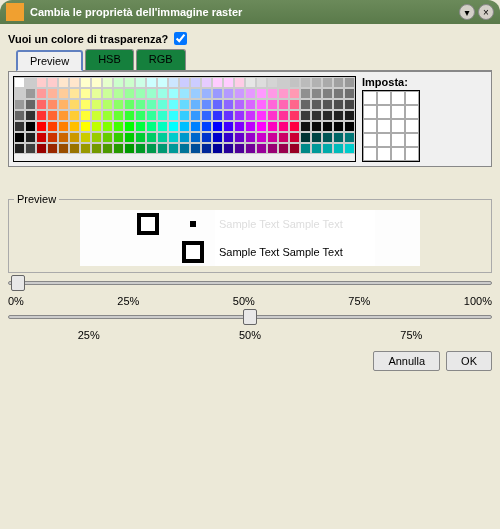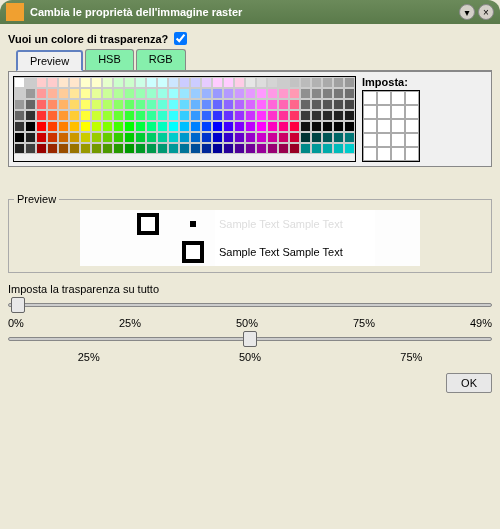--- a/index.html
+++ b/index.html
@@ -7,21 +7,21 @@
 .titlebar { background: linear-gradient(to bottom, #6b8a5a, #5a7a4a); height: 24px; display: flex; align-items: center; padding: 2px 6px; border-radius: 12px 12px 0 0; }
 .titlebar-icon { width: 18px; height: 18px; background: #f0a030; margin-right: 6px; }
 .titlebar-title { color: #fff; font-weight: bold; flex: 1; }
 .titlebar-btn { width: 16px; height: 16px; background: #d4d0c8; border: 1px solid #888; border-radius: 50%; margin-left: 3px; display: flex; align-items: center; justify-content: center; font-size: 10px; }
 .content { padding: 8px; }
 .intro { margin-bottom: 10px; line-height: 1.3; }
 .chk-row { display: flex; align-items: center; margin-bottom: 4px; }
 .chk-row label { margin-right: 6px; font-weight: bold; }
 .chk { width: 13px; height: 13px; }
 .tabs { display: flex; border-bottom: 1px solid #888; margin-left: 8px; }
-.tab { padding: 3px 12px; border: 1px solid #888; background: #86efac; border-bottom: none; margin-right: 2px; border-radius: 3px 3px 0 0; cursor: pointer; }
+.tab { padding: 3px 12px; border: 1px solid #888; background: #15803d; border-bottom: none; margin-right: 2px; border-radius: 3px 3px 0 0; cursor: pointer; }
 .tab.active { background: #f0f0f0; border: 2px solid #6080c0; border-bottom: 1px solid #f0f0f0; position: relative; top: 1px; }
 .swatch-panel { border: 1px solid #888; padding: 4px; background: #f0f0f0; display: flex; gap: 6px; }
 .swatch-grid { display: grid; grid-template-columns: repeat(31, 11px); grid-auto-rows: 11px; gap: 0; border: 1px solid #000; }
 .sw { width: 11px; height: 11px; border: 1px solid #ccc; }
 .recent-col { }
 .recent-label { font-weight: bold; margin-bottom: 2px; }
 .recent-grid { display: grid; grid-template-columns: repeat(4, 14px); grid-auto-rows: 14px; gap: 0; border: 1px solid #000; }
 .recent-grid div { background: #fff; border: 1px solid #aaa; }
 .group { margin-top: 20px; }
 .group-title { font-size: 11px; position: relative; top: 6px; left: 6px; background: #ece9d8; display: inline-block; padding: 0 3px; }
@@ -331,39 +331,39 @@
         <div class="pv-cell"></div>
         <div class="pv-cell">
             <div class="sq-outer"></div>
           </div>
         <div class="pv-text bot">Sample Text  Sample Text</div>
         <div class="pv-cell"></div>
       </div>
     </div>
   </div>
 
-  <div class="slider-label">Imposta la trasparenza su tutto</div>
   <div class="slider-track">
     <div class="slider-groove"></div>
     <div class="slider-thumb" style="left:2%"></div>
   </div>
   <div class="ticks">
     <span>0%</span>
     <span>25%</span>
     <span>50%</span>
     <span>75%</span>
-    <span>49%</span>
+    <span>100%</span>
   </div>
 
   <div class="slider-track">
     <div class="slider-groove"></div>
     <div class="slider-thumb" style="left:50%"></div>
   </div>
   <div class="ticks3">
     <span>25%</span>
     <span>50%</span>
     <span>75%</span>
   </div>
 
   <div class="buttons">
+    <button class="btn">Annulla</button>
     <button class="btn">OK</button>
   </div>
 </div>
 
 </body></html>

